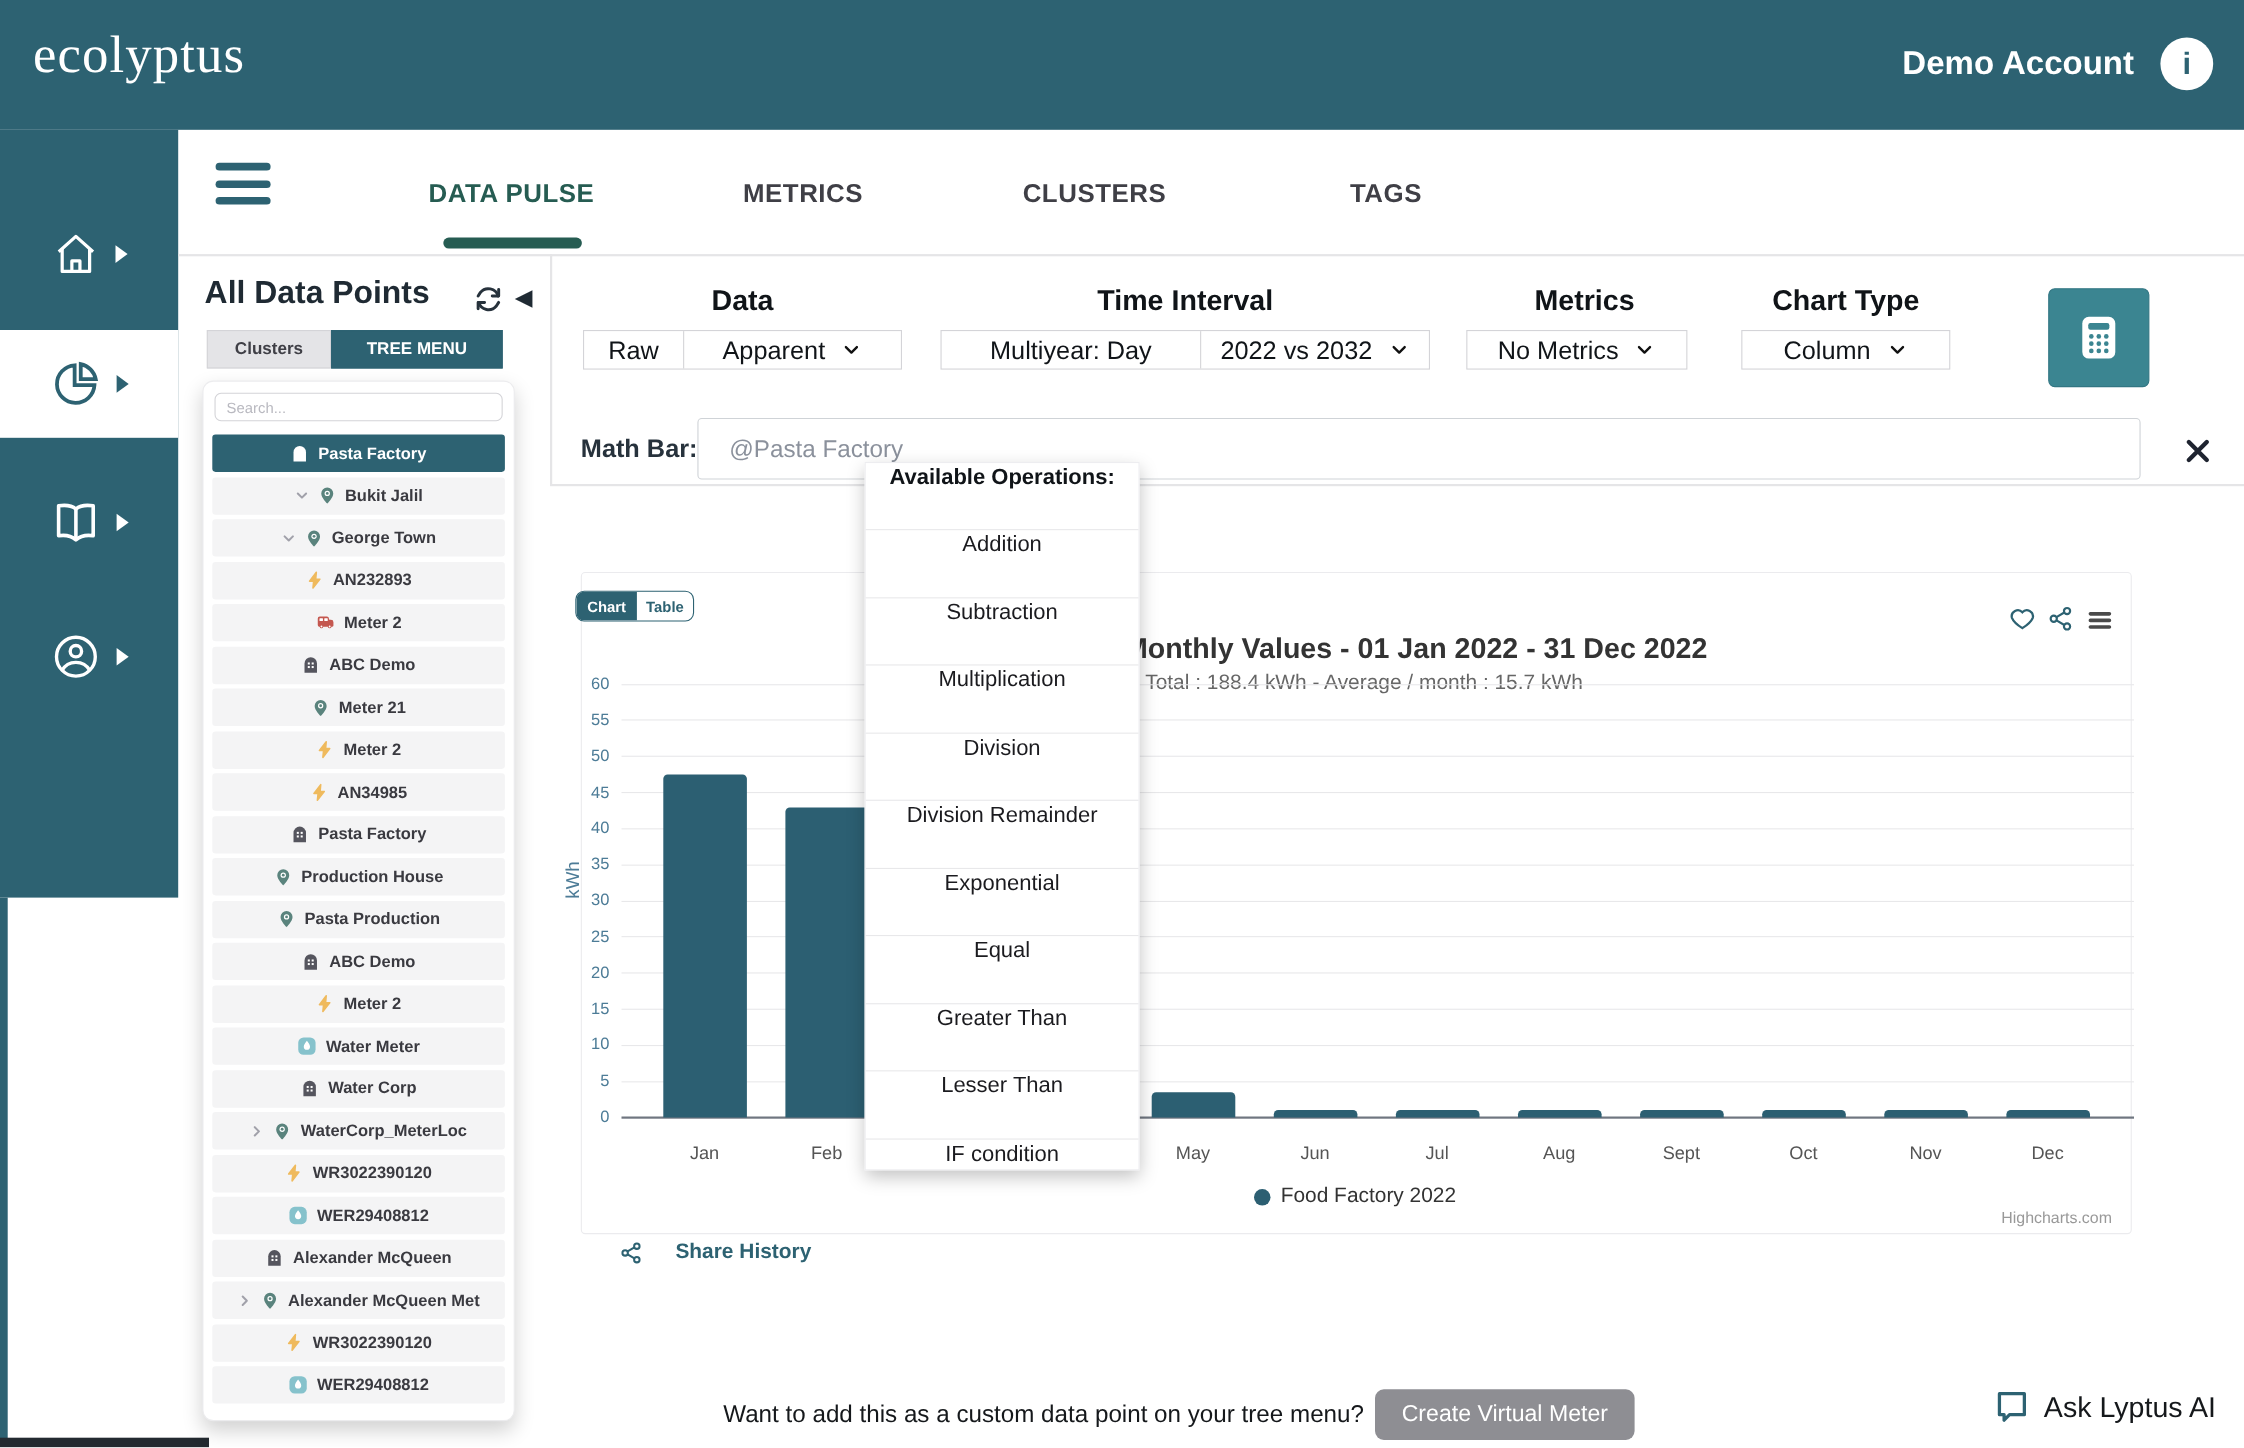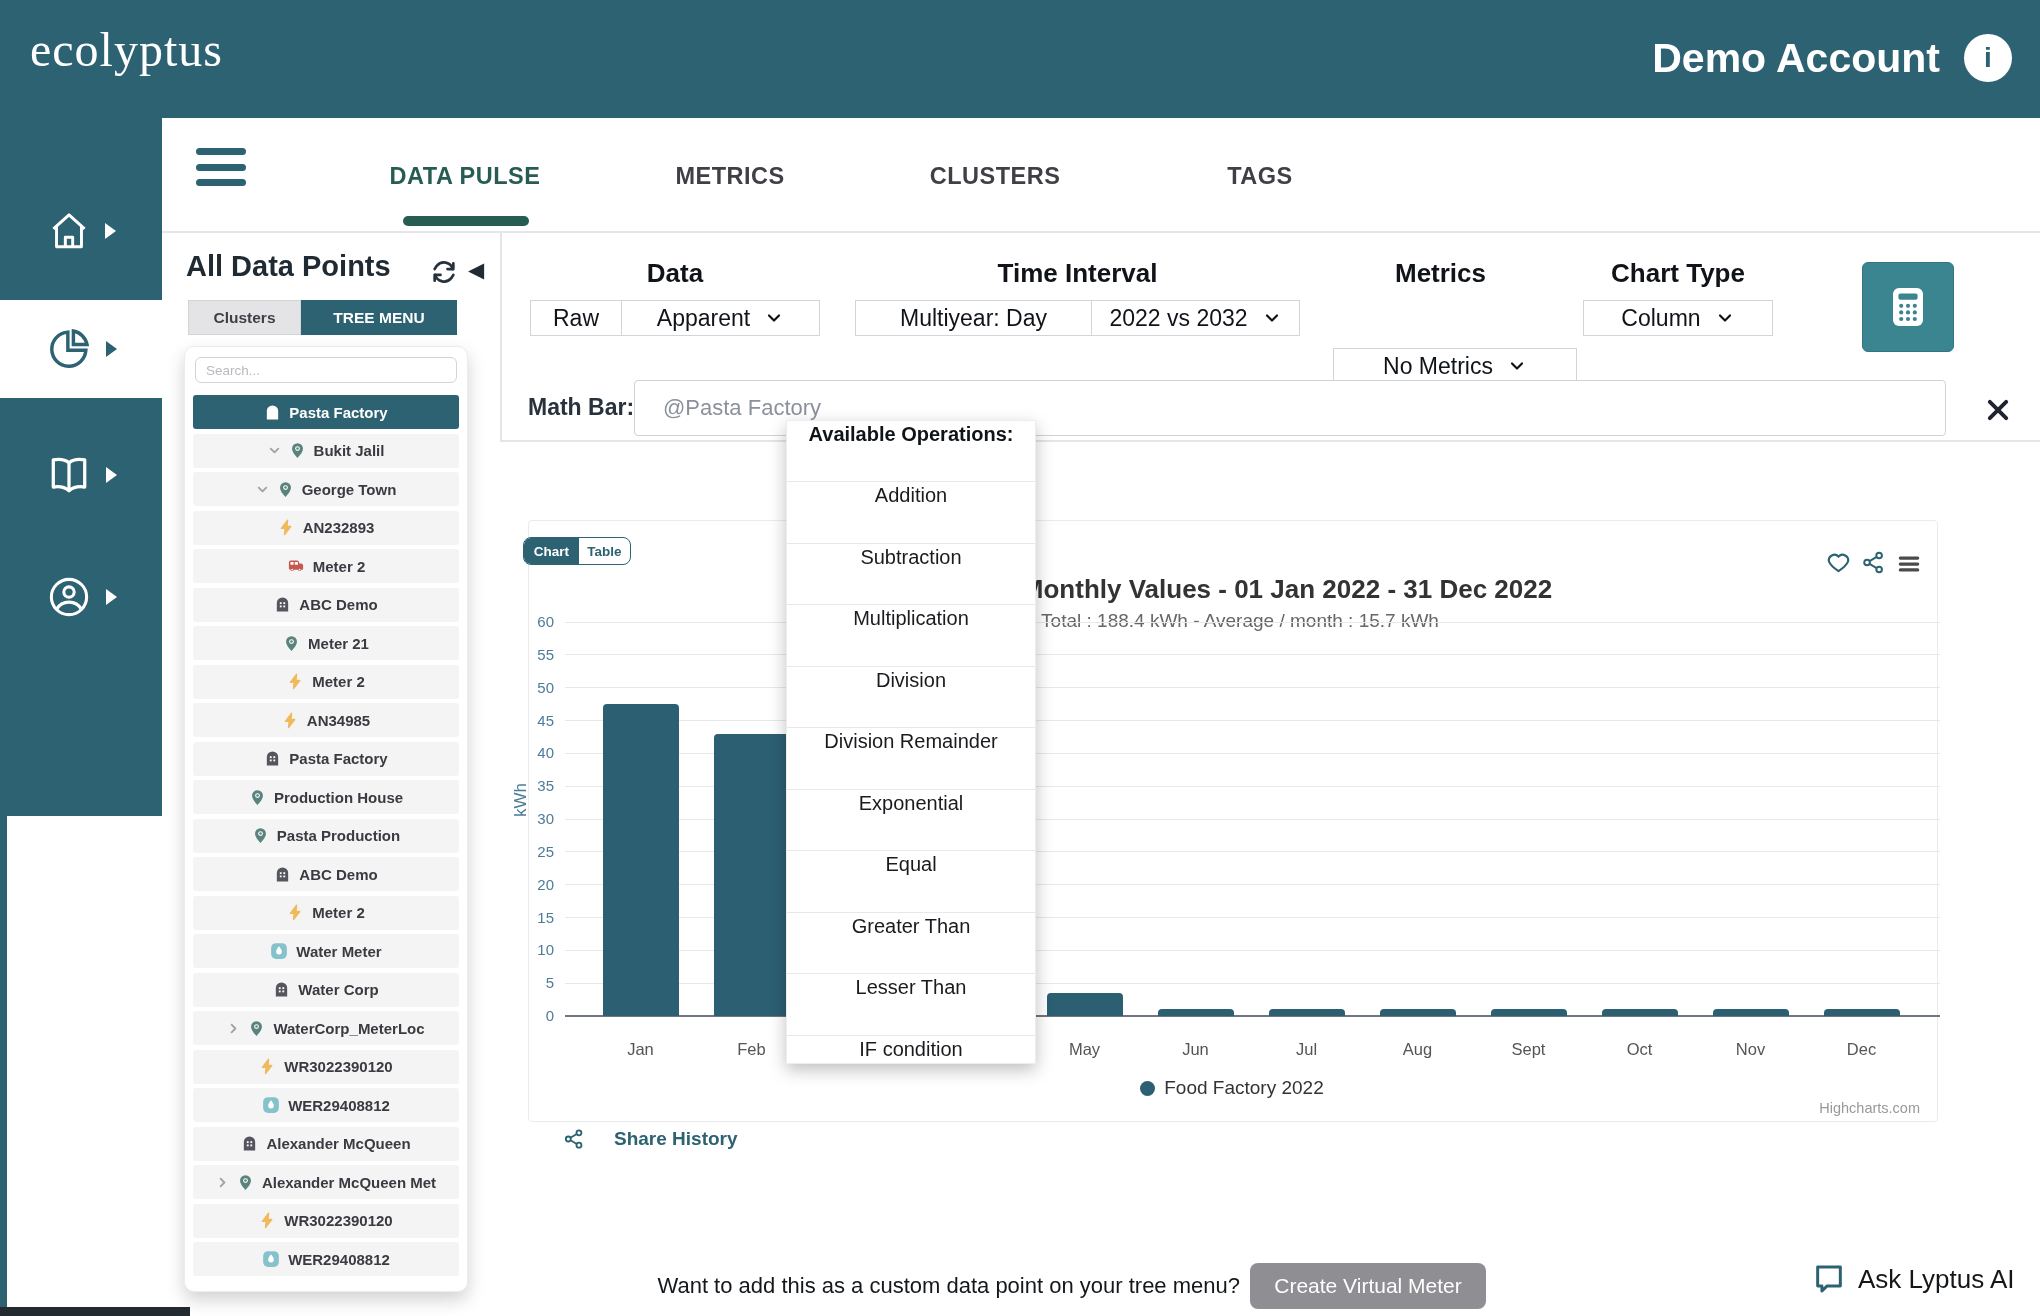--- a/index.html
+++ b/index.html
@@ -5,21 +5,21 @@
   html,body{margin:0;padding:0;background:#fff;font-family:"Liberation Sans",sans-serif;}
   #app{position:relative;width:2040px;height:1316px;overflow:hidden;background:#fff;}
   .abs{position:absolute;}
   .flexc{display:flex;align-items:center;}
   .ctr{display:flex;align-items:center;justify-content:center;}
 
   
   #header{left:0;top:0;width:2040px;height:118px;background:#2d6272;}
   #logo{left:30px;top:22px;font-family:"Liberation Serif",serif;font-size:48px;color:#fff;letter-spacing:1px;}
   #account-area{right:28px;top:34px;gap:24px;}
-  #account-name{color:#fff;font-size:41px;font-weight:700;}
+  #account-name{color:#fff;font-size:30px;font-weight:700;}
   #info-badge{width:48px;height:48px;border-radius:50%;background:#fff;color:#2d6272;font-weight:900;font-size:28px;}
 
   
   #sidebar{left:0;top:118px;width:162px;height:698px;background:#2d6272;}
   .sb-item{left:0;width:162px;height:72px;display:flex;align-items:center;justify-content:center;gap:14px;cursor:pointer;}
   .sb-band{left:0;top:182px;width:162px;height:98px;background:#fff;}
   .tri{width:0;height:0;border-top:8px solid transparent;border-bottom:8px solid transparent;border-left:11px solid #fff;}
   .tri.teal{border-left-color:#2d6272;}
   #side-strip{left:0;top:816px;width:7px;height:492px;background:#2d6272;}
   #bottom-bar{left:0;top:1307px;width:190px;height:9px;background:#232a30;}
@@ -447,21 +447,21 @@
     <div class="ctl-cell" style="width:235px;">Multiyear: Day</div>
     <div class="ctl-cell ctl-sep" style="flex:1;">
       <span>2022 vs 2032</span>
       <svg width="20" height="20" viewBox="0 0 24 24" fill="none" stroke="#111" stroke-width="2.6" stroke-linecap="round" stroke-linejoin="round">
           <path d="m6 9 6 6 6-6"></path>
         </svg>
     </div>
   </div>
 
   <div class="abs ctl-label ctr" style="left:1333px;width:215px;">Metrics</div>
-  <div class="abs ctl-box" style="left:1333px;width:244px;margin-top:48px;">
+  <div class="abs ctl-box" style="left:1333px;width:201px;">
     <div class="ctl-cell" style="flex:1;">
       <span>No Metrics</span>
       <svg width="20" height="20" viewBox="0 0 24 24" fill="none" stroke="#111" stroke-width="2.6" stroke-linecap="round" stroke-linejoin="round">
           <path d="m6 9 6 6 6-6"></path>
         </svg>
     </div>
   </div>
 
   <div class="abs ctl-label ctr" style="left:1583px;width:190px;">Chart Type</div>
   <div class="abs ctl-box" style="left:1583px;width:190px;">

